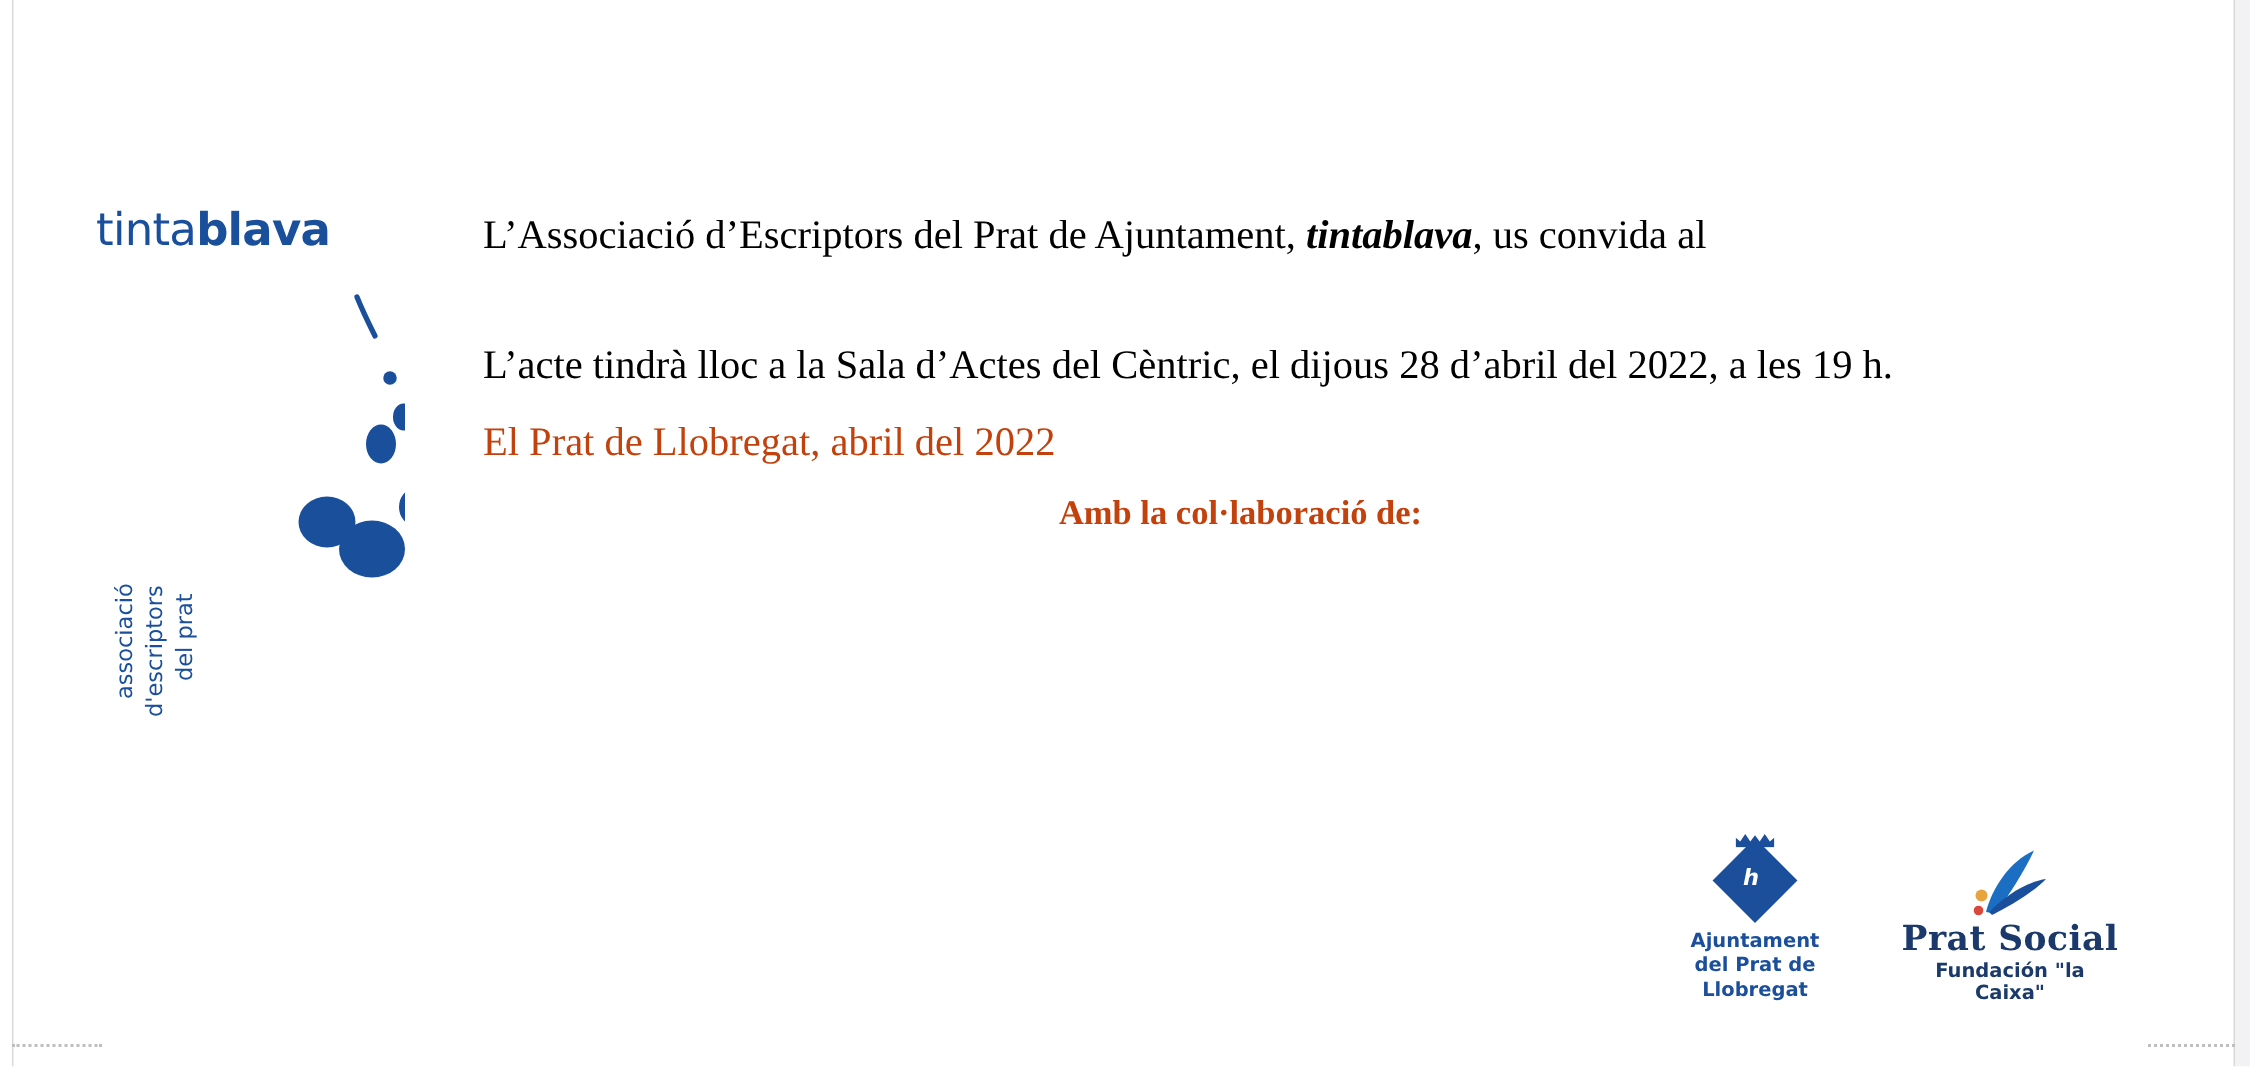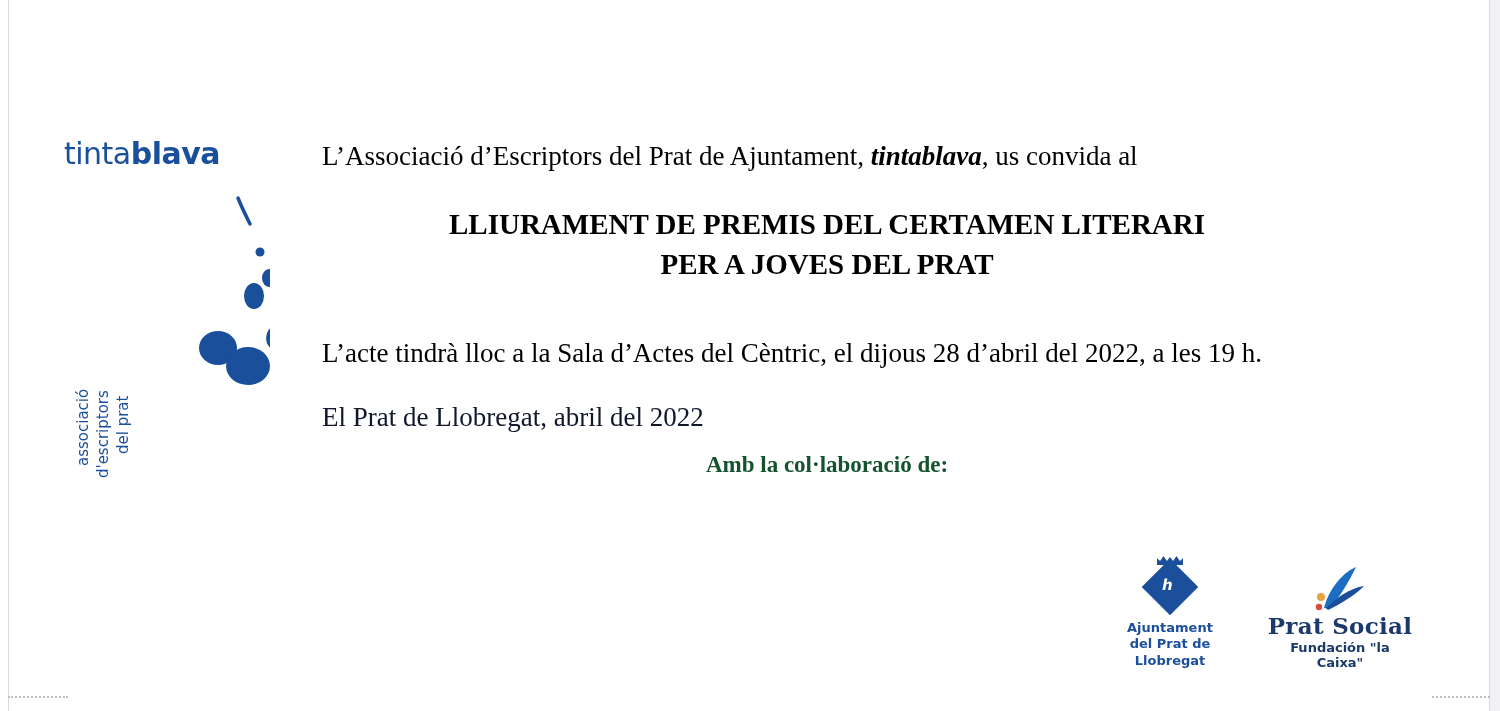--- a/index.html
+++ b/index.html
@@ -157,31 +157,31 @@
     width: 1010px;
   }
   .para {
     margin-top: 52px;
     font-size: 27px;
     line-height: 1.33;
     color: #000000;
     width: 1072px;
   }
   .para-2 {
-    margin-top: 28px;
+    margin-top: 15px;
     font-size: 27px;
     line-height: 1.33;
-    color: #0f172a;
+    color: #c2410c;
   }
   .collab {
     margin-top: 16px;
     text-align: center;
     font-weight: bold;
     font-size: 23px;
-    color: #14532d;
+    color: #c2410c;
     width: 1010px;
   }
 
   
   .sponsors {
     position: absolute;
     left: 1085px;
     top: 556px;
     width: 340px;
     height: 110px;
@@ -298,24 +298,20 @@
       <span class="vline v1">associació</span>
       <span class="vline v2">d'escriptors</span>
       <span class="vline v3">del prat</span>
     </div>
   </div>
 
   <div class="body-text">
 
     <div class="line-intro"><span>L’Associació d’Escriptors del Prat de Ajuntament, </span><span class="brand">tintablava</span><span>, us convida al</span></div>
 
-    <div class="title-block">
-      <div>LLIURAMENT DE PREMIS DEL CERTAMEN LITERARI</div>
-      <div>PER A JOVES DEL PRAT</div>
-    </div>
 
 
     <div class="para">L’acte tindrà lloc a la Sala d’Actes del Cèntric, el dijous 28 d’abril del 2022, a les 19 h.</div>
 
     <div class="para-2">El Prat de Llobregat, abril del 2022</div>
 
     <div class="collab">Amb la col·laboració de:</div>
   </div>
 
   <div class="sponsors">

